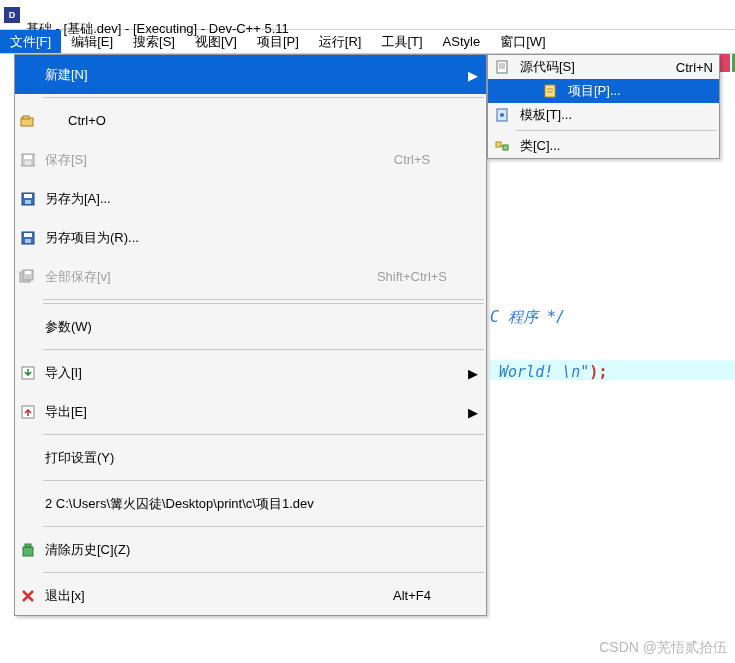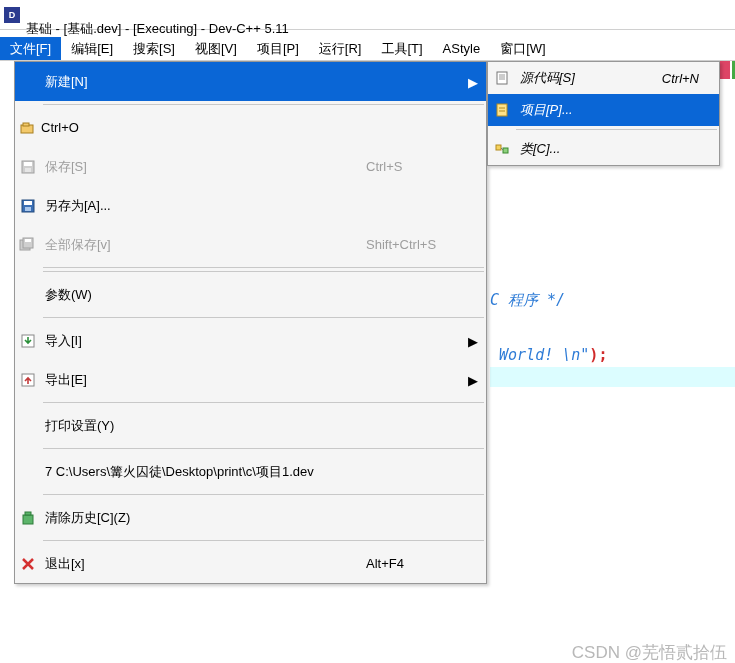--- a/index.html
+++ b/index.html
@@ -33,42 +33,41 @@
     font-weight: bold;
   }
   .titlebar .titletext { color: #000; margin-top: 28px; }
   .menubar {
     height: 24px;
     background: #fff;
     display: flex;
     align-items: stretch;
     padding: 0;
     border-bottom: 1px solid #d0d0d0;
-    margin-top: 7px;
   }
   .menubar .mitem {
     padding: 0 10px;
     display: flex;
     align-items: center;
     color: #000;
     cursor: default;
   }
   .menubar .mitem.active {
     background: #0a66d6;
     color: #fff;
   }
   .belowbar {
     position: relative;
     height: 609px;
     background: #fff;
   }
   .code-area {
     position: absolute;
     left: 490px;
-    top: 194px;
+    top: 218px;
     font-family: Consolas, monospace;
     font-size: 15px;
     white-space: pre;
   }
   .code-line1 {
     color: #2d7bd6;
     font-style: italic;
   }
   .code-line2 .hello { color: #2d7bd6; font-style: italic; }
   .code-line2 .paren { color: #d02b2b; font-weight: bold; }
@@ -101,21 +100,21 @@
     justify-content: center;
     flex-shrink: 0;
   }
   .dropdown .labelcol {
     flex: 1;
     padding-left: 4px;
     color: #000;
   }
   .dropdown .shortcutcol {
     width: 120px;
-    text-align: left;
+    text-align: center;
     padding-right: 28px;
     color: #000;
   }
   .dropdown .arrowcol {
     position: absolute;
     right: 8px;
     top: 50%;
     transform: translateY(-50%);
     color: #000;
   }
@@ -136,44 +135,44 @@
     top: 0;
     left: 487px;
     width: 233px;
     background: #f5f5f5;
     border: 1px solid #979797;
     box-shadow: 2px 2px 3px rgba(0,0,0,0.2);
   }
   .submenu .row {
     display: flex;
     align-items: center;
-    height: 32px;
+    height: 24px;
     position: relative;
-    font-style: italic;
   }
   .submenu .iconcol {
     width: 28px;
     display: flex;
     align-items: center;
     justify-content: center;
     flex-shrink: 0;
   }
   .submenu .labelcol {
     flex: 1;
     padding-left: 4px;
     color: #000;
   }
   .submenu .shortcutcol {
     width: 80px;
     text-align: right;
-    padding-right: 20px;
+    padding-right: 6px;
     color: #000;
   }
   .submenu .row.highlight {
     background: #0a66d6;
+    padding-left: 48px;
   }
   .submenu .row.highlight .labelcol { color: #fff; }
   .submenu .sep {
     height: 1px;
     background: #c8c8c8;
     margin: 3px 2px 3px 28px;
   }
   .toolbar-icons {
     position: absolute;
     left: 720px;
@@ -182,21 +181,21 @@
     gap: 2px;
   }
   .toolbar-icons .tb {
     width: 10px; height: 18px;
   }
   .watermark {
     position: absolute;
     right: 8px;
     bottom: 6px;
     color: #b8b8b8;
-    font-size: 17px;
+    font-size: 14px;
   }
   svg { display: block; }
 </style>
 </head>
 <body>
 
 <div class="titlebar">
   <span class="appicon">D</span>
   <span class="titletext">基础 - [基础.dev] - [Executing] - Dev-C++ 5.11</span>
 </div>
@@ -258,20 +257,31 @@
         <div class="iconcol">
           <svg width="16" height="16">
             <rect x="2" y="2" width="12" height="12" fill="#3b6fb5" stroke="#234a7d"></rect>
             <rect x="4" y="3" width="8" height="4" fill="#fff"></rect>
             <rect x="5" y="9" width="6" height="4" fill="#a9c7ec"></rect>
           </svg>
         </div>
         <div class="labelcol">另存为[A]...</div>
         <div class="shortcutcol"></div>
       </div>
+      <div class="row">
+        <div class="iconcol">
+          <svg width="16" height="16">
+            <rect x="2" y="2" width="12" height="12" fill="#3b6fb5" stroke="#234a7d"></rect>
+            <rect x="4" y="3" width="8" height="4" fill="#fff"></rect>
+            <rect x="5" y="9" width="6" height="4" fill="#a9c7ec"></rect>
+          </svg>
+        </div>
+        <div class="labelcol">另存项目为(R)...</div>
+        <div class="shortcutcol"></div>
+      </div>
       <div class="row disabled">
         <div class="iconcol">
           <svg width="18" height="16">
             <rect x="1" y="3" width="10" height="10" fill="#cfcfcf" stroke="#a0a0a0"></rect>
             <rect x="4" y="1" width="10" height="10" fill="#cfcfcf" stroke="#a0a0a0"></rect>
             <rect x="6" y="2" width="6" height="3" fill="#fff"></rect>
           </svg>
         </div>
         <div class="labelcol">全部保存[v]</div>
         <div class="shortcutcol">Shift+Ctrl+S</div>
@@ -308,21 +318,21 @@
       </div>
       <div class="sep"></div>
       <div class="row">
         <div class="iconcol"></div>
         <div class="labelcol">打印设置(Y)</div>
         <div class="shortcutcol"></div>
       </div>
       <div class="sep"></div>
       <div class="row">
         <div class="iconcol"></div>
-        <div class="labelcol">7 C:\Users\篝火囚徒\Desktop\print\c\项目1.dev</div>
+        <div class="labelcol">2 C:\Users\篝火囚徒\Desktop\print\c\项目1.dev</div>
         <div class="shortcutcol"></div>
       </div>
       <div class="sep"></div>
       <div class="row">
         <div class="iconcol">
           <svg width="16" height="16">
             <rect x="3" y="5" width="10" height="9" fill="#5cb46a" stroke="#2e7d3a"></rect>
             <rect x="5" y="2" width="6" height="3" fill="#5cb46a" stroke="#2e7d3a"></rect>
           </svg>
         </div>
@@ -357,20 +367,30 @@
       <div class="row highlight">
         <div class="iconcol">
           <svg width="16" height="16">
             <rect x="3" y="2" width="10" height="12" fill="#ffe38a" stroke="#b38b1f"></rect>
             <path d="M5 6 L11 6 M5 9 L11 9" stroke="#b38b1f"></path>
           </svg>
         </div>
         <div class="labelcol">项目[P]...</div>
         <div class="shortcutcol"></div>
       </div>
+      <div class="row">
+        <div class="iconcol">
+          <svg width="16" height="16">
+            <rect x="3" y="2" width="10" height="12" fill="#d5e8ff" stroke="#3b6fb5"></rect>
+            <circle cx="8" cy="8" r="2" fill="#3b6fb5"></circle>
+          </svg>
+        </div>
+        <div class="labelcol">模板[T]...</div>
+        <div class="shortcutcol"></div>
+      </div>
       <div class="sep"></div>
       <div class="row">
         <div class="iconcol">
           <svg width="16" height="16">
             <rect x="2" y="4" width="5" height="5" fill="#f5d25e" stroke="#b38b1f"></rect>
             <rect x="9" y="7" width="5" height="5" fill="#8fd17e" stroke="#3a8a2e"></rect>
             <line x1="7" y1="7" x2="9" y2="9" stroke="#777"></line>
           </svg>
         </div>
         <div class="labelcol">类[C]...</div>

